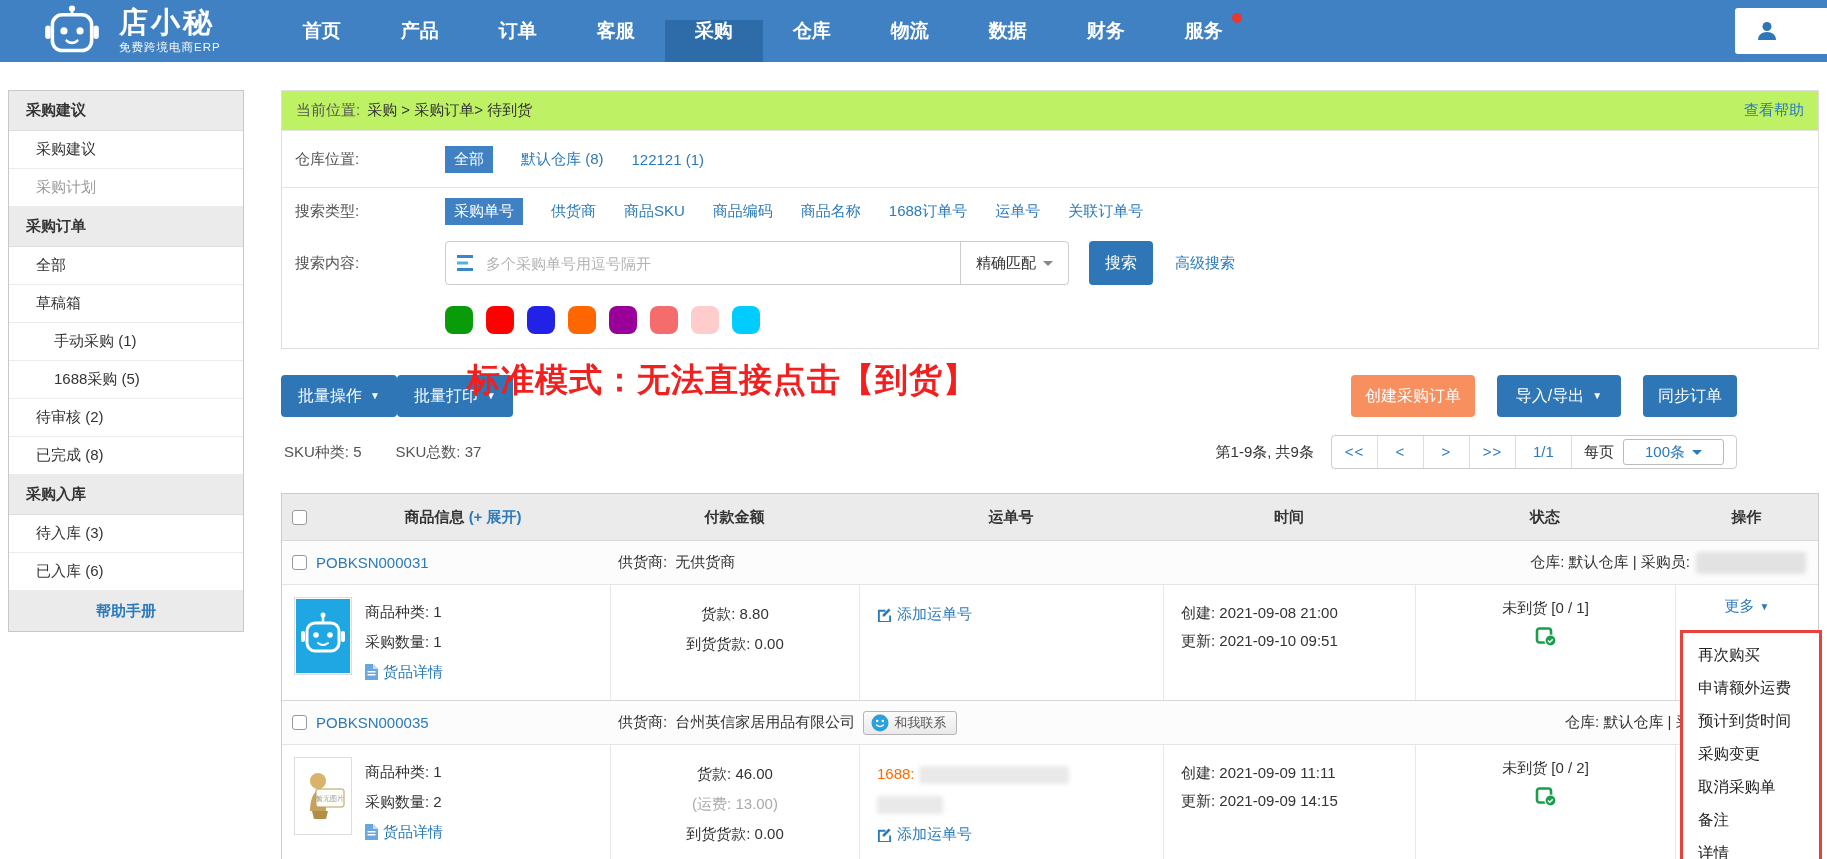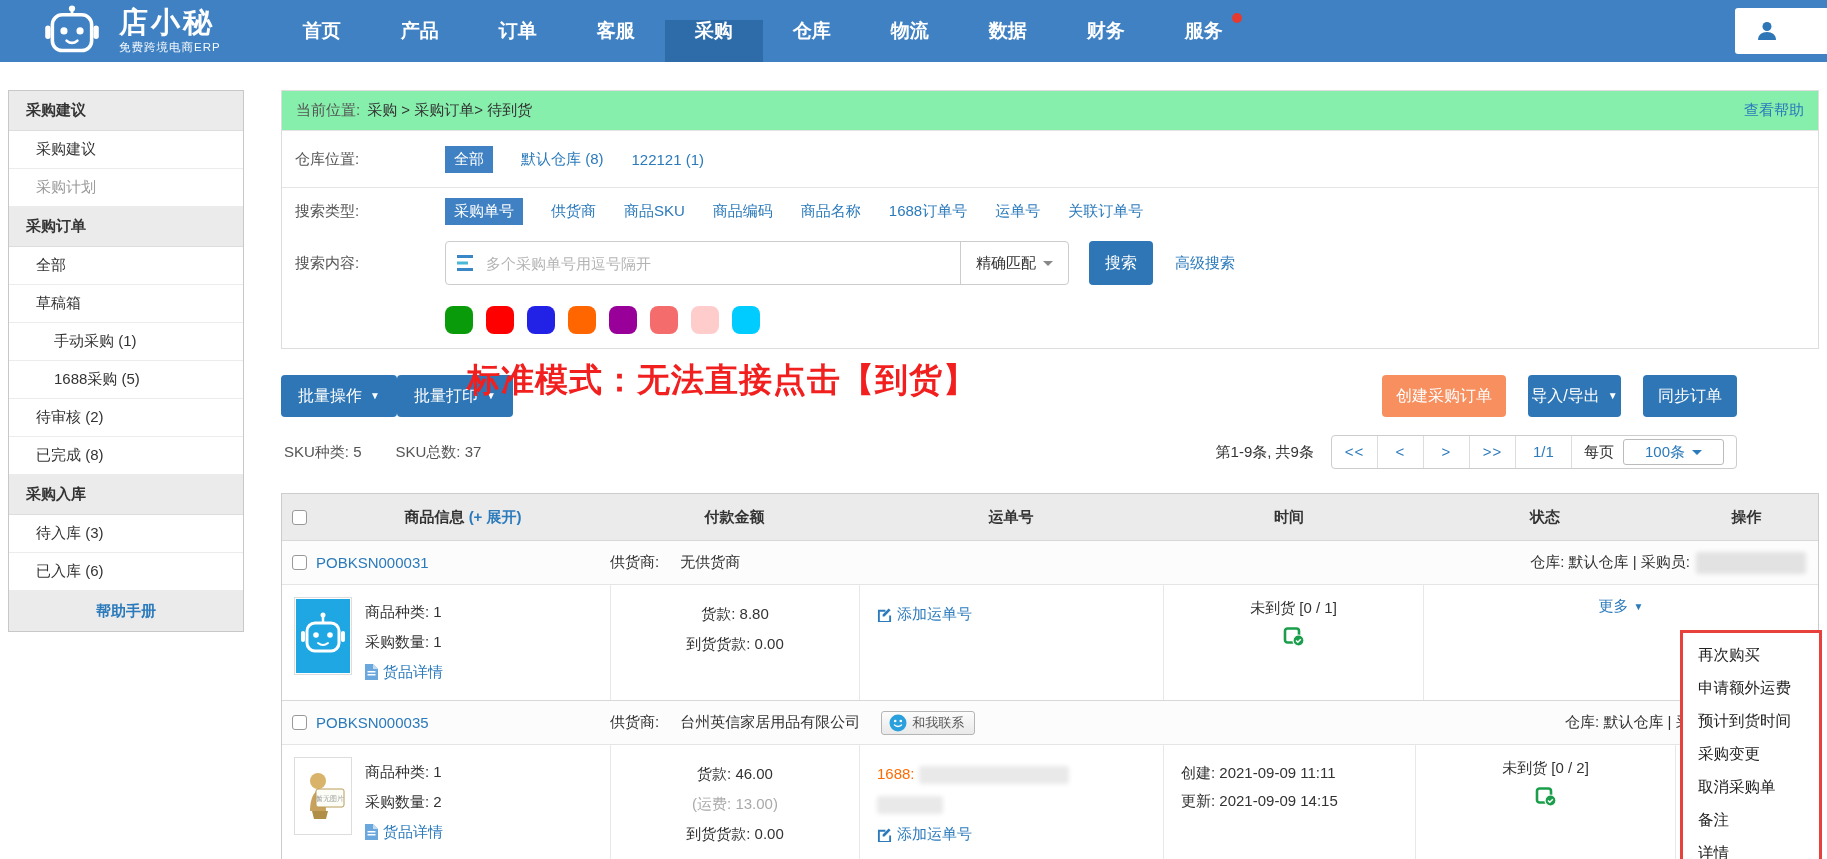--- a/index.html
+++ b/index.html
@@ -24,21 +24,21 @@
 .side-header { height:40px; background:#ebebeb; font-weight:bold; color:#333; display:flex; align-items:center; padding-left:17px; border-bottom:1px solid #ddd; }
 .side-item { height:38px; display:flex; align-items:center; padding-left:27px; color:#333; border-bottom:1px solid #ececec; cursor:pointer; background:#fff; }
 .side-item.sub { padding-left:45px; }
 .side-item.muted { color:#999; }
 .side-item.active { background:#3f81c3; color:#fff; box-shadow:0 0 0 3px #e8413c; border-radius:4px; position:relative; z-index:2; }
 .side-help { height:40px; display:flex; align-items:center; justify-content:center; background:#ebebeb; color:#2b7abb; font-weight:bold; cursor:pointer; }
 
 
 .main { position:absolute; left:281px; top:90px; width:1538px; }
 .panel { border:1px solid #ddd; background:#fff; }
-.crumb-bar { height:40px; background:#86efac; border-bottom:1px solid #e3e3e3; display:flex; align-items:center; padding:0 14px; color:#555; }
+.crumb-bar { height:40px; background:#bef264; border-bottom:1px solid #e3e3e3; display:flex; align-items:center; padding:0 14px; color:#555; }
 .crumb-path { color:#333; margin-left:7px; }
 .help-link { margin-left:auto; color:#2b7abb; cursor:pointer; }
 
 .filter-row { display:flex; align-items:center; padding-left:13px; }
 .f-label { width:150px; color:#555; flex:none; }
 .row-wh { height:56px; }
 .row-types { height:46px; }
 .row-search { height:58px; }
 .row-swatch { height:56px; padding-left:163px; gap:13px; }
 .f-divider { border-top:1px solid #e5e5e5; }
@@ -56,21 +56,21 @@
 .adv-link { color:#2b7abb; margin-left:22px; cursor:pointer; }
 .swatch { width:28px; height:28px; border-radius:8px; cursor:pointer; }
 
 .toolbar { margin-top:26px; display:flex; }
 .btn { height:42px; border:none; border-radius:4px; color:#fff; font-size:16px; cursor:pointer; display:inline-flex; align-items:center; justify-content:center; gap:8px; }
 .btn-blue { background:#2e76b6; }
 .btn-orange { background:#f78f5f; }
 .caret { font-size:10px; line-height:1; }
 .b-ops { width:116px; } .b-print { width:116px; }
 .toolbar-right { margin-left:auto; margin-right:82px; display:flex; gap:22px; }
-.b-create { width:124px; } .b-ie { width:93px; } .b-sync { width:94px; }
+.b-create { width:124px; } .b-ie { width:124px; } .b-sync { width:94px; }
 
 .annotation { position:absolute; left:186px; top:270px; z-index:6; color:#f21f1f; font-weight:bold; font-size:33px; line-height:39px; white-space:nowrap; letter-spacing:1px; }
 
 .stats-row { margin-top:14px; display:flex; align-items:center; color:#555; padding-left:3px; height:42px; }
 .stat { margin-right:34px; }
 .range { margin-left:auto; color:#333; margin-right:17px; }
 .pager { display:flex; align-items:center; border:1px solid #ccc; border-radius:4px; height:34px; margin-right:82px; overflow:hidden; background:#fff; }
 .pg-cell { width:46px; text-align:center; border-right:1px solid #ddd; cursor:pointer; line-height:32px; color:#2b7abb; letter-spacing:1px; }
 .pg-page { width:56px; text-align:center; border-right:1px solid #ddd; line-height:32px; color:#2b7abb; }
 .pg-per { display:flex; align-items:center; gap:9px; padding:0 12px; color:#333; }
@@ -85,21 +85,21 @@
 .hc-payment { width:249px; flex:none; }
 .hc-waybill { width:304px; flex:none; }
 .hc-time { width:252px; flex:none; }
 .hc-status { width:260px; flex:none; }
 .hc-action { flex:1; }
 .expand-link { color:#2b7abb; font-weight:bold; cursor:pointer; }
 .checkbox { width:15px; height:15px; border:1px solid #999; border-radius:3px; background:#fff; cursor:pointer; display:inline-block; }
 
 .group-hd { display:flex; align-items:center; height:44px; border-top:1px solid #d8d8d8; background:#fcfcfc; }
 .order-no { width:294px; flex:none; color:#2b7abb; cursor:pointer; }
-.supplier { color:#333; display:flex; align-items:center; gap:21px; }
+.supplier { color:#333; display:flex; align-items:center; gap:8px;margin-left:8px; }
 .wh-info { margin-left:auto; margin-right:12px; display:flex; align-items:center; gap:6px; color:#333; }
 .blur-box { width:110px; height:22px; background:#e2e2e2; border-radius:3px; filter:blur(2px); }
 .blur-sm { display:inline-block; height:18px; background:#e9e9e9; border-radius:3px; filter:blur(2px); vertical-align:middle; }
 
 .drow { display:flex; border-top:1px solid #e5e5e5; min-height:104px; align-items:stretch; background:#fff; }
 .dcell { border-left:1px solid #e8e8e8; }
 .dc-product { width:328px; display:flex; padding:12px 10px 10px 12px; border-left:none; }
 .thumb { width:58px; height:78px; border:1px solid #ddd; background:#fff; flex:none; display:flex; align-items:center; justify-content:center; }
 .p-info { margin-left:13px; line-height:30px; color:#333; }
 .link { color:#2b7abb; cursor:pointer; display:inline-flex; align-items:center; gap:5px; }
@@ -343,20 +343,24 @@
         </div>
         <div class="dcell dc-waybill">
           <span class="link">
               <svg width="15" height="15" viewBox="0 0 16 16">
                 <path d="M1 3h8v2H3v10h10V9h2v8H1z" fill="#2b7abb"></path>
                 <path d="M6 8l6.5-6.5 2 2L8 10H6z" fill="#2b7abb"></path>
               </svg>
               <span>添加运单号</span>
             </span>
         </div>
+        <div class="dcell dc-time">
+          <div><span>创建:</span> <span>2021-09-08 21:00</span></div>
+          <div><span>更新:</span> <span>2021-09-10 09:51</span></div>
+        </div>
         <div class="dcell dc-status">
           <div>未到货 [0 / 1]</div>
           <svg width="22" height="22" viewBox="0 0 22 22">
               <rect x="2" y="3.5" width="14" height="14" rx="2.5" fill="none" stroke="#1a9e4b" stroke-width="2.6"></rect>
               <circle cx="15.5" cy="15.5" r="5.5" fill="#1a9e4b" stroke="#fff" stroke-width="1.2"></circle>
               <path d="M13 15.5l1.8 1.8 3-3" stroke="#fff" stroke-width="1.5" fill="none"></path>
             </svg>
         </div>
         <div class="dcell dc-action">
           <span class="link">

